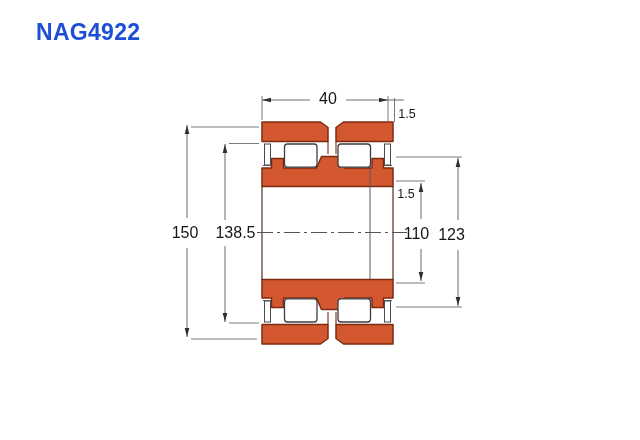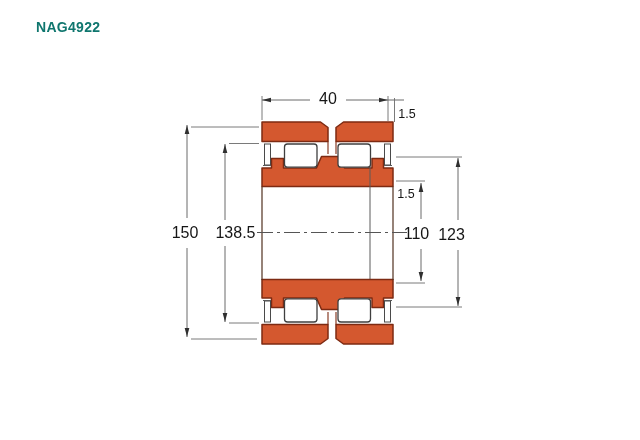--- a/index.html
+++ b/index.html
@@ -2,21 +2,21 @@
 <html><head>
 <meta charset="utf-8">
 <style>
   html,body{margin:0;padding:0;}
   body{
     width:640px;height:440px;background:#ffffff;position:relative;overflow:hidden;
     font-family:"Liberation Sans", sans-serif;
   }
   .title{
     position:absolute;left:36px;top:19px;
-    font-size:14px;font-weight:bold;color:#0f766e;letter-spacing:.3px;
+    font-size:23px;font-weight:bold;color:#1d4ed8;letter-spacing:.3px;
   }
   svg{position:absolute;left:0;top:0;}
   .ring{stroke:#7d2a12;stroke-width:1.5;stroke-linejoin:round;}
   .wall{stroke:#7d2a12;stroke-width:1.1;fill:none;}
   .roller{fill:#ffffff;stroke:#3f3f3f;stroke-width:1.3;}
   .snap{fill:#ffffff;stroke:#4a4a4a;stroke-width:1;}
   .edge{stroke:#50301e;stroke-width:1.2;fill:none;}
   .dim{stroke:#6b6b6b;stroke-width:1;fill:none;}
   .ext{stroke:#6b6b6b;stroke-width:.9;fill:none;}
   .aux{stroke:#5a5a5a;stroke-width:1;fill:none;}

